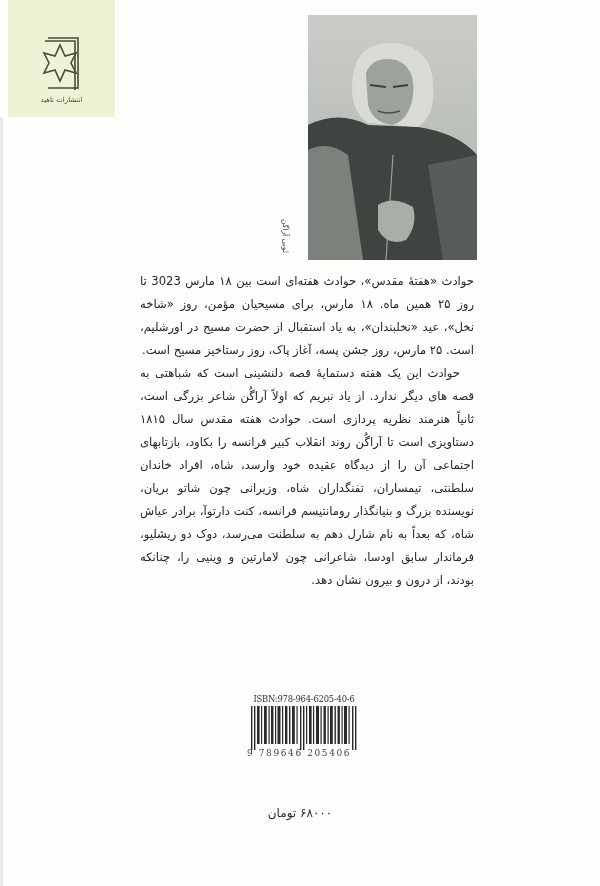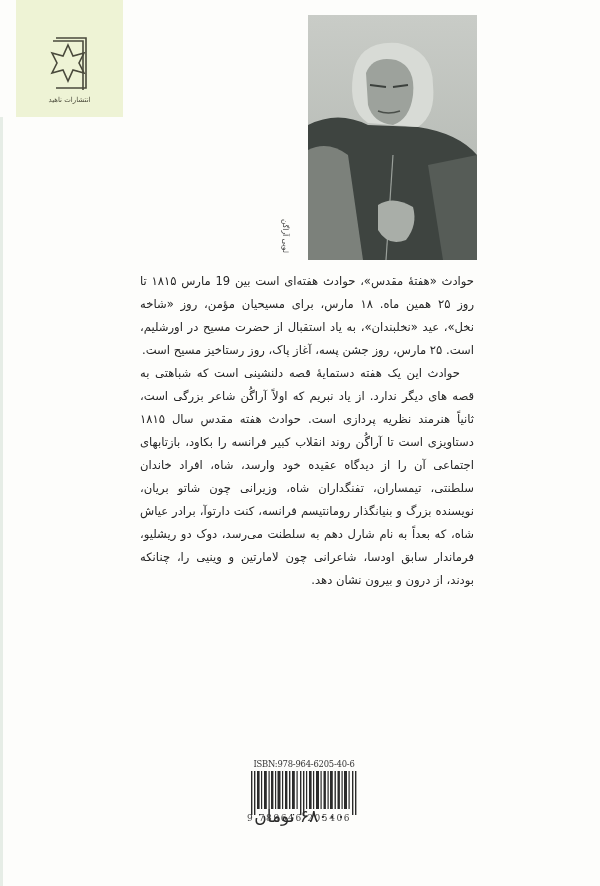--- a/index.html
+++ b/index.html
@@ -16,21 +16,21 @@
       color: #2a2a2a;
     }
     .left-edge {
       position: absolute;
       left: 0; top: 117px;
       width: 3px; height: 769px;
       background: #e6ede6;
     }
     .logo-box {
       position: absolute;
-      left: 16px; top: 0;
+      left: 8px; top: 0;
       width: 107px; height: 117px;
       background: #eef3d5;
     }
     .logo-mark {
       position: absolute;
       left: 22px; top: 32px;
       width: 60px; height: 60px;
     }
     .logo-text {
       position: absolute;
@@ -72,21 +72,21 @@
     }
     .text-block p {
       margin: 0;
       text-align-last: right;
     }
     .text-block p.indent {
       text-indent: 14px;
     }
     .barcode-wrap {
       position: absolute;
-      left: 247px; top: 759px;
+      left: 247px; top: 694px;
       width: 114px;
     }
     .isbn-label {
       font-family: "DejaVu Serif", serif;
       font-size: 8.4px;
       color: #333;
       letter-spacing: -0.2px;
       white-space: nowrap;
       display: block;
       text-align: center;
@@ -103,21 +103,21 @@
       white-space: nowrap;
       display: block;
       margin-top: -2px;
       text-align: left;
     }
     .price {
       position: absolute;
       left: 230px; top: 806px;
       width: 140px;
       text-align: center;
-      font-size: 17px;
+      font-size: 12px;
       color: #2a2a2a;
       direction: rtl;
     }
   </style>
 </head>
 <body>
 
 <div class="left-edge"></div>
 
 <div class="logo-box">
@@ -153,21 +153,21 @@
 
     <path d="M85 140 L78 245" stroke="#9aa09a" stroke-width="1.2"></path>
 
     <path d="M70 190 Q85 180 105 192 Q110 210 98 225 Q80 232 70 215 Z" fill="#a9aea8"></path>
   </svg>
 </div>
 
 <div class="photo-caption">لویی آراگن</div>
 
 <div class="text-block">
-  <p>حوادث «هفتهٔ مقدس»، حوادث هفته‌ای است بین 19 مارس ۱۸۱۵ تا روز ۲۵ همین ماه. ۱۸ مارس، برای مسیحیان مؤمن، روز «شاخه نخل»، عید «نخلبندان»، به یاد استقبال از حضرت مسیح در اورشلیم، است. ۲۵ مارس، روز جشن پسه، آغاز پاک، روز رستاخیز مسیح است.</p>
+  <p>حوادث «هفتهٔ مقدس»، حوادث هفته‌ای است بین ۱۸ مارس 3023 تا روز ۲۵ همین ماه. ۱۸ مارس، برای مسیحیان مؤمن، روز «شاخه نخل»، عید «نخلبندان»، به یاد استقبال از حضرت مسیح در اورشلیم، است. ۲۵ مارس، روز جشن پسه، آغاز پاک، روز رستاخیز مسیح است.</p>
   <p class="indent">حوادث این یک هفته دستمایهٔ قصه دلنشینی است که شباهتی به قصه های دیگر ندارد. از یاد نبریم که اولاً آراگُن شاعر بزرگی است، ثانیاً هنرمند نظریه پردازی است. حوادث هفته مقدس سال ۱۸۱۵ دستاویزی است تا آراگُن روند انقلاب کبیر فرانسه را بکاود، بازتابهای اجتماعی آن را از دیدگاه عقیده خود وارسد، شاه، افراد خاندان سلطنتی، تیمساران، تفنگداران شاه، وزیرانی چون شاتو بریان، نویسنده بزرگ و بنیانگذار رومانتیسم فرانسه، کنت دارتوآ، برادر عیاش شاه، که بعداً به نام شارل دهم به سلطنت می‌رسد، دوک دو ریشلیو، فرماندار سابق اودسا، شاعرانی چون لامارتین و وینیی را، چنانکه بودند، از درون و بیرون نشان دهد.</p>
 </div>
 
 <div class="barcode-wrap">
   <span class="isbn-label">ISBN:978-964-6205-40-6</span>
   <svg class="barcode" width="114" height="44" viewBox="0 0 114 44">
     <g fill="#2b2b2b">
       <rect x="4" y="0" width="1.4" height="44"></rect>
       <rect x="7" y="0" width="1.4" height="44"></rect>
       <rect x="10" y="0" width="2.6" height="38"></rect>

